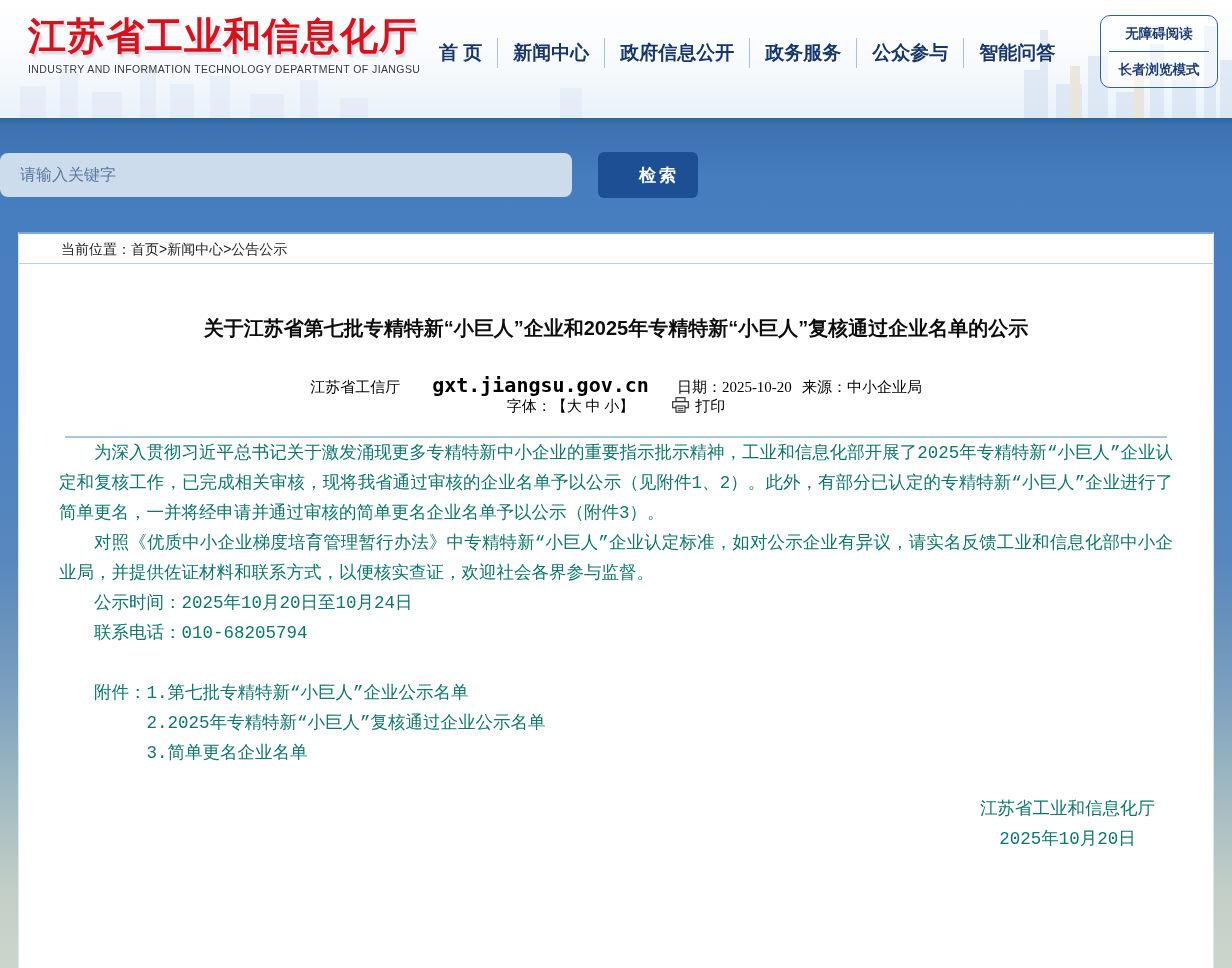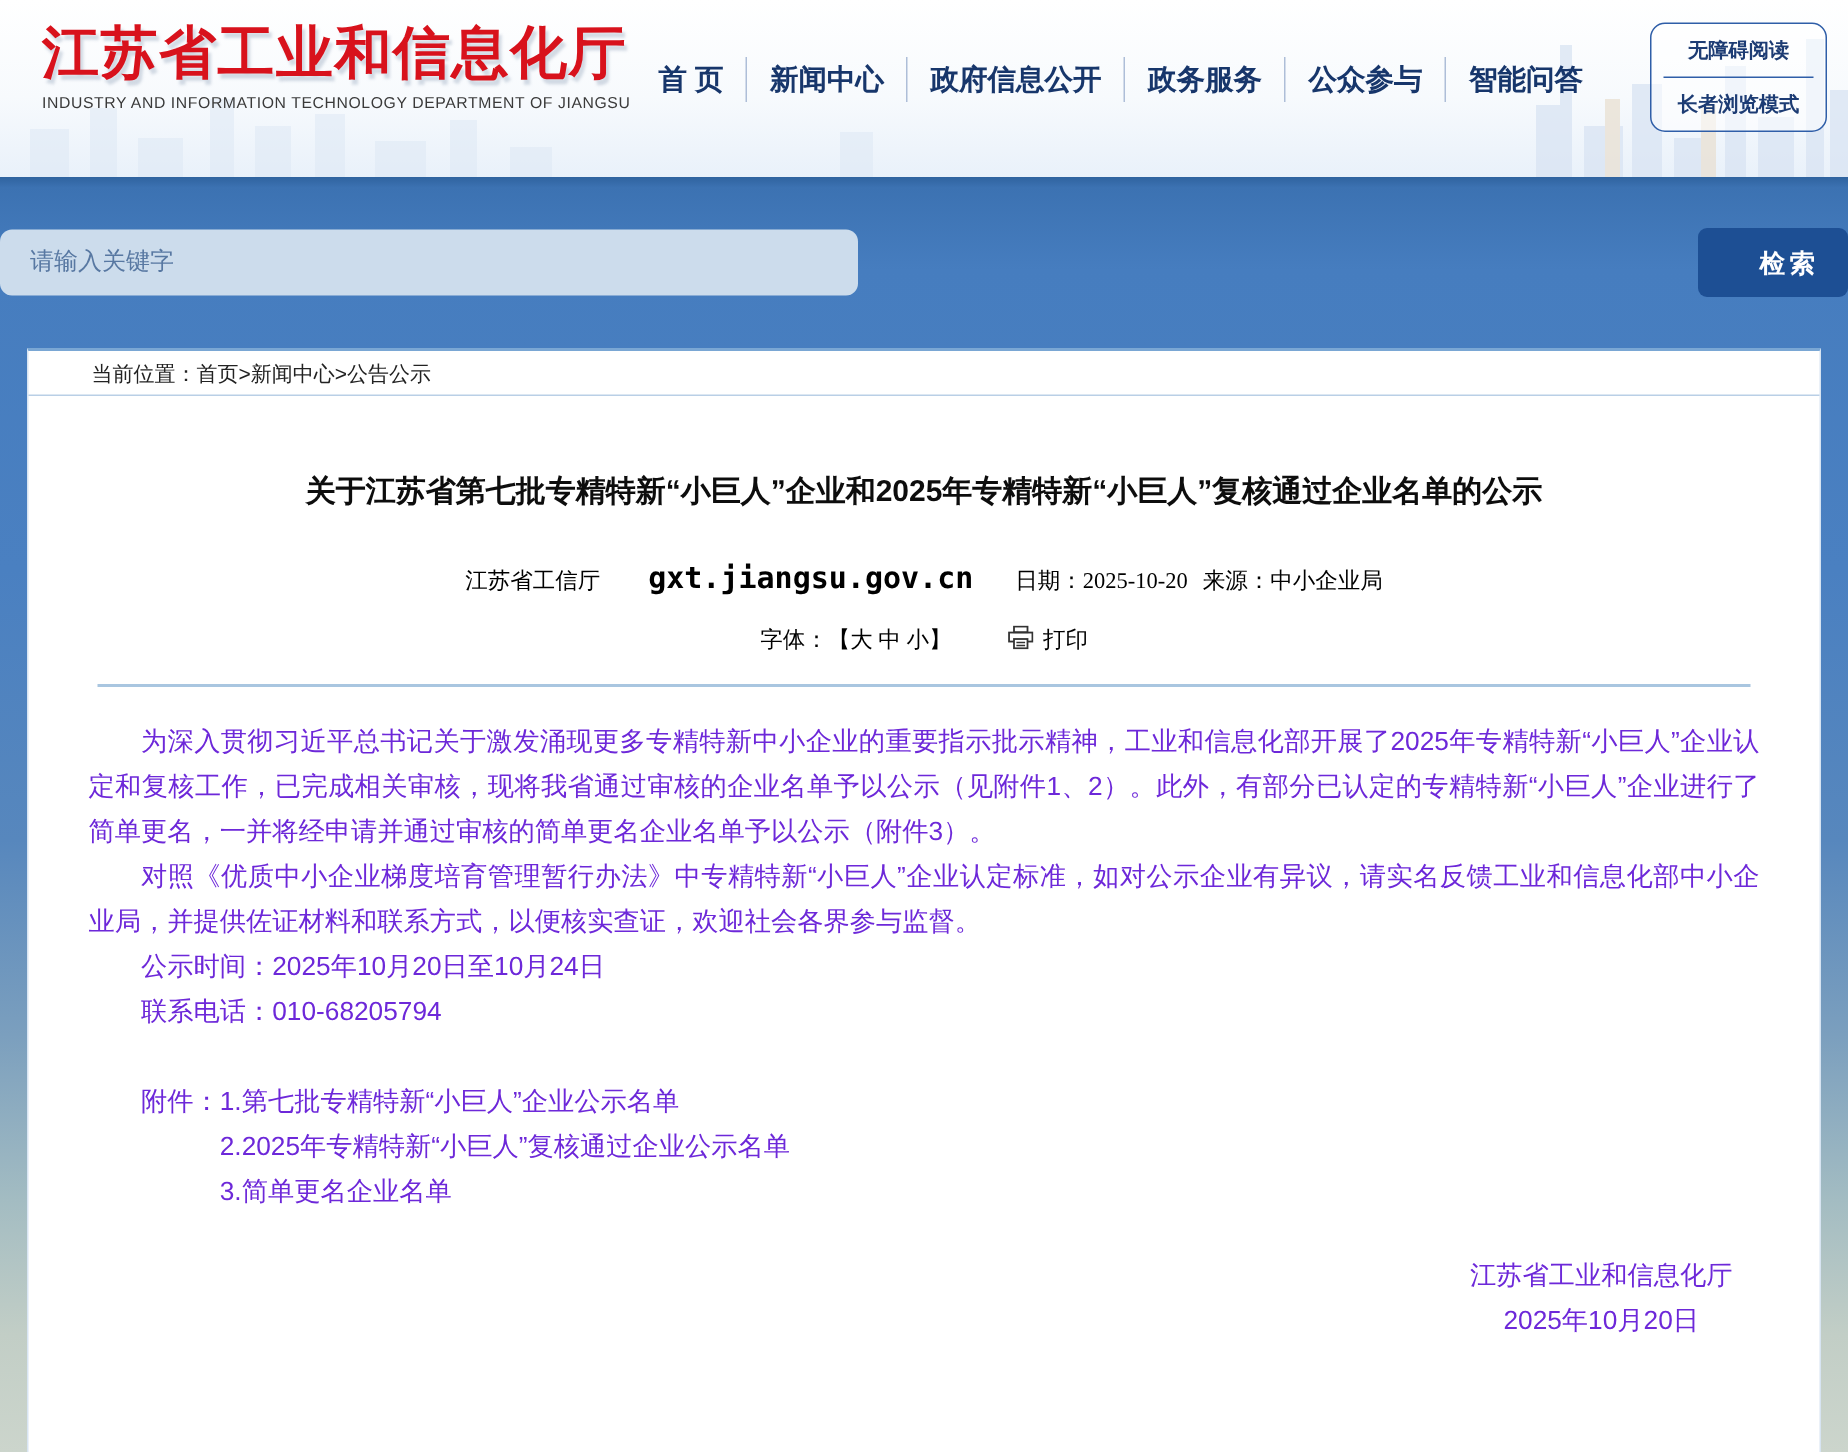--- a/index.html
+++ b/index.html
@@ -43,21 +43,21 @@
     background:rgba(255,255,255,.55); overflow:hidden;
   }
   .access-row {
     height:35px; line-height:35px; text-align:center;
     font-size:13.5px; font-weight:bold; color:#1d3c74; cursor:pointer; white-space:nowrap;
   }
   .access-div { height:1px; background:#2f5ea8; margin:0 8px; }
   
   .search-row {
     position:absolute; top:118px; left:0; width:1232px; height:114px;
-    display:flex; align-items:center; justify-content:space-between;
+    display:flex; align-items:center; justify-content:flex-start;
   }
   .search-input {
     width:572px; height:44px; border:none; border-radius:8px;
     background:#ccdcec; padding:0 14px 0 20px; font-size:16px; color:#33537c;
     outline:none; font-family:"Liberation Sans", sans-serif;
   }
   .search-input::placeholder { color:#5878a2; }
   .search-btn {
     width:100px; height:46px; margin-left:26px;
     background:#1d4f94; color:#ffffff; font-size:17px; font-weight:bold;
@@ -84,30 +84,30 @@
   .meta {
     margin-top:18px; text-align:center; font-size:15px; color:#000;
     font-family:"Liberation Serif", serif; white-space:nowrap;
   }
   .meta .site {
     font-family:"DejaVu Sans Mono", monospace; font-weight:bold;
     margin:0 28px 0 32px; font-size:20px;
   }
   .meta .date-text { margin-right:10px; }
   .fontbar {
-    margin-top:20px; text-align:center; font-size:15px; color:#000;
+    text-align:center; font-size:15px; color:#000;
     font-family:"Liberation Serif", serif;
   }
   .fontbar .sizes { cursor:pointer; }
   .printwrap { margin-left:38px; cursor:pointer; white-space:nowrap; }
   .printwrap svg { vertical-align:-2px; margin-right:6px; }
   .divider { margin:20px 6px 0 6px; border-top:2px solid #a9c6e0; }
   .body-text {
-    margin-top:21px; font-family:Liberation Sans, sans-serif;
-    font-size:17.5px; line-height:30px; color:#6d28d9; text-align:justify;
+    font-family:Liberation Mono, monospace;
+    font-size:17.5px; line-height:30px; color:#0f766e; text-align:justify;
   }
   .body-text p { margin:0; text-indent:2em; }
   .attach { margin-top:30px; }
   .attach p { margin:0; }
   .attach .a-first { text-indent:2em; }
   .attach .a-rest { text-indent:5em; }
   .attach p span { cursor:pointer; }
   .sign-block { margin-top:26px; text-align:right; padding-right:18px; }
   .sign-inner { display:inline-block; text-align:center; }
   .sign-inner div { line-height:30px; }

